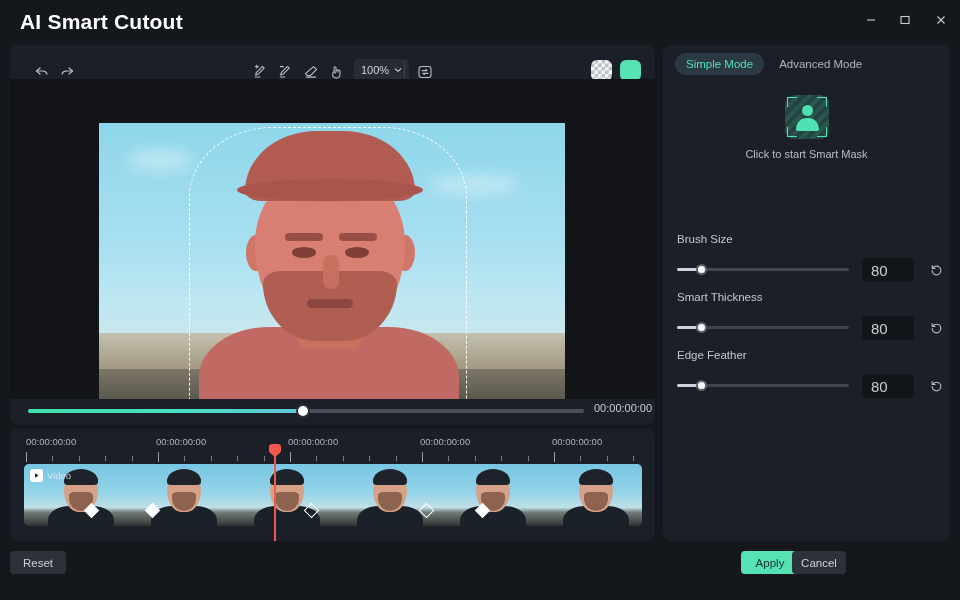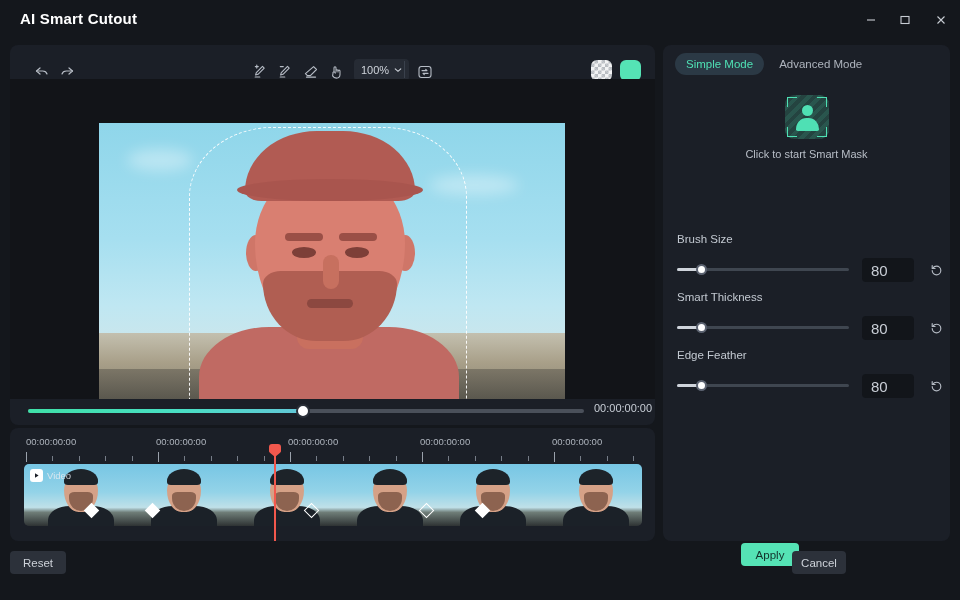--- a/index.html
+++ b/index.html
@@ -12,21 +12,21 @@
   }
   #app { position: relative; width: 960px; height: 600px; background: #14171c; }
 
   
   .titlebar {
     position: absolute; left: 0; top: 0; width: 960px; height: 40px;
     background: #14171c;
   }
   .app-title {
     position: absolute; left: 20px; top: 10px;
-    font-size: 15px; font-weight: bold; color: #ffffff;
+    font-size: 21px; font-weight: bold; color: #ffffff;
     letter-spacing: .2px;
   }
   .wbtns { position: absolute; right: 0; top: 0; height: 40px; display: flex; }
   .wbtn {
     width: 34px; height: 40px; display: flex; align-items: center; justify-content: center;
     color: #c8cdd4;
   }
   .wbtn:last-child { width: 38px; }
   .wbtn svg { display: block; }
 
@@ -306,21 +306,21 @@
   }
 
   
   .footer { position: absolute; left: 0; top: 541px; width: 856px; height: 59px; }
   .btn {
     position: absolute; height: 23px; border-radius: 4px;
     display: flex; align-items: center; justify-content: center;
     font-size: 11.5px;
   }
   .btn-reset { left: 10px; top: 10px; width: 56px; background: #2c313a; color: #cdd2d9; }
-  .btn-apply { right: 57px; top: 2px; width: 58px; background: #55e3b5; color: #12302a; }
+  .btn-apply { right: 57px; top: 10px; width: 58px; background: #55e3b5; color: #12302a; }
   .btn-cancel { right: 10px; top: 10px; width: 54px; background: #2c313a; color: #cdd2d9; }
 </style>
 </head>
 <body>
 
 <div id="app">
 
   <div class="titlebar">
     <div class="app-title">AI Smart Cutout</div>
     <div class="wbtns">

